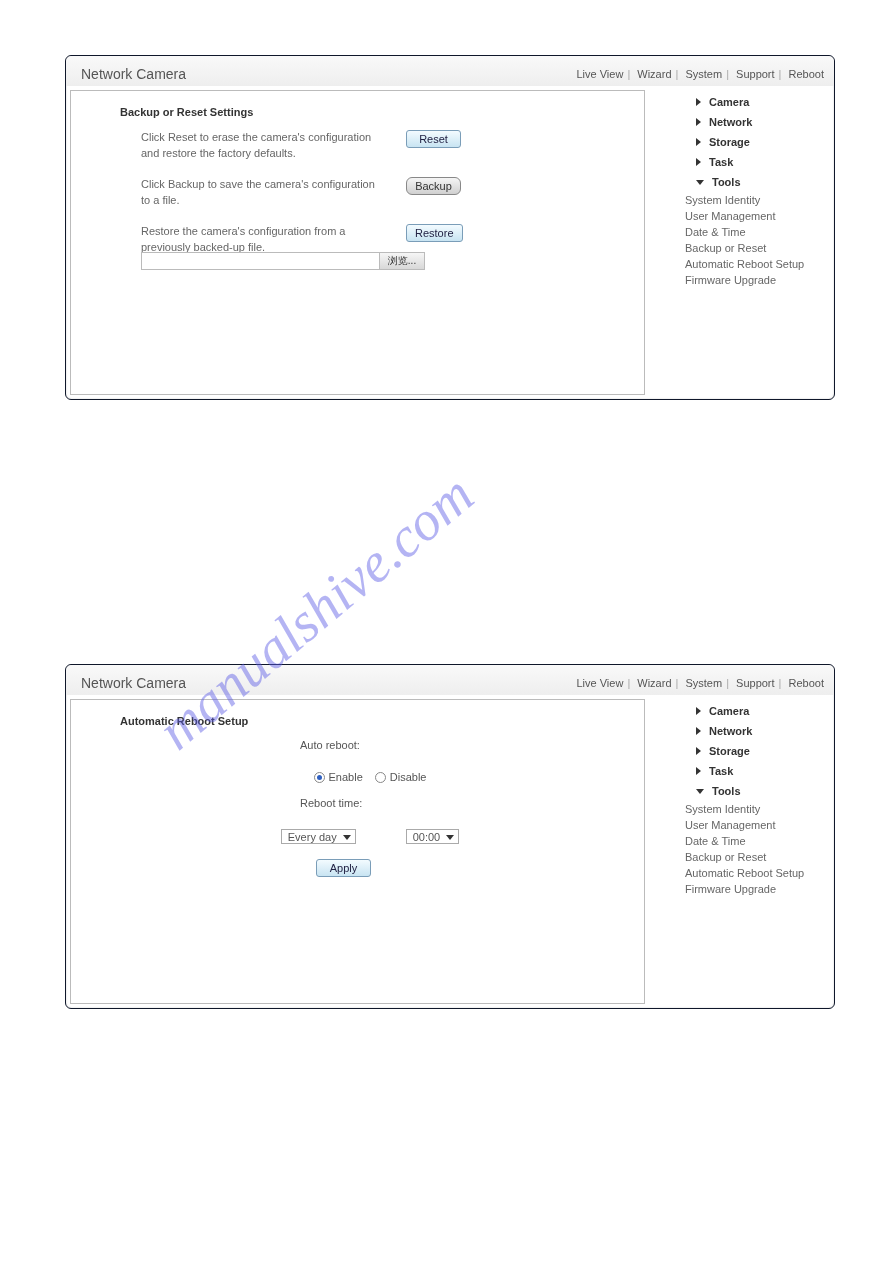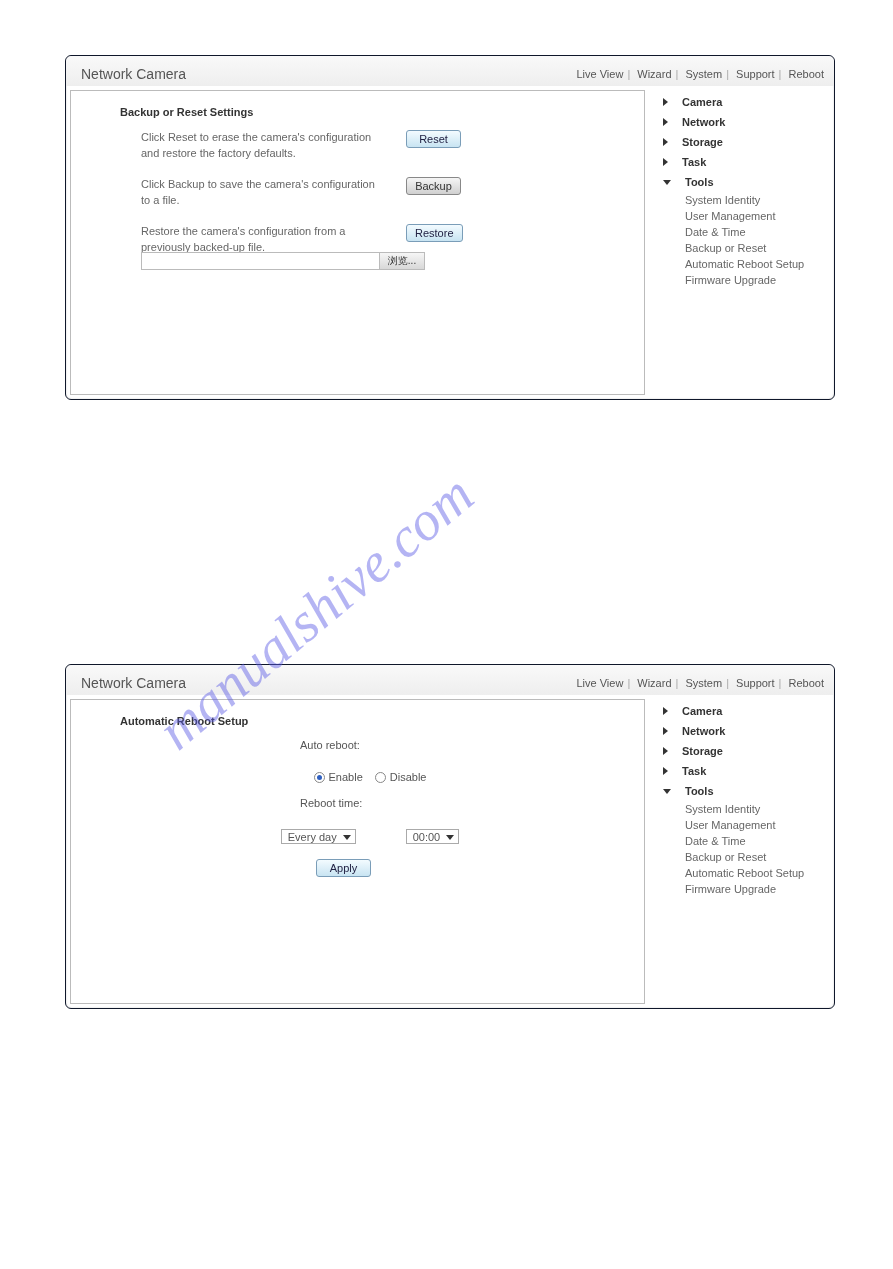--- a/index.html
+++ b/index.html
@@ -90,20 +90,21 @@
     border: 1px solid #7a9db8;
     border-radius: 3px;
     background: linear-gradient(#f3fbff,#c8e4f2);
     cursor: pointer;
     text-align: center;
   }
   .btn.gray {
     border-color: #888;
     background: linear-gradient(#f5f5f5,#d0d0d0);
     color: #333;
+    border-radius: 6px;
   }
   .file-row {
     padding-left: 45px;
     margin-top: -8px;
     margin-bottom: 12px;
   }
   .file-input {
     display: inline-flex;
     width: 284px;
     border: 1px solid #bbb;
@@ -121,26 +122,27 @@
     cursor: pointer;
     color:#333;
   }
   .sidebar {
     flex: 1;
     padding: 6px 8px 6px 14px;
   }
   .side-item {
     display: flex;
     align-items: center;
-    gap: 14px;
+    gap: 8px;
     padding: 4px 0;
     font-size: 11px;
     color: #333;
     font-weight: bold;
     cursor: pointer;
+    margin-left: 33px;
   }
   .side-item .arrow {
     width: 0; height: 0; display: inline-block;
   }
   .arrow.right {
     border-top: 4px solid transparent;
     border-bottom: 4px solid transparent;
     border-left: 5px solid #333;
   }
   .arrow.down {

